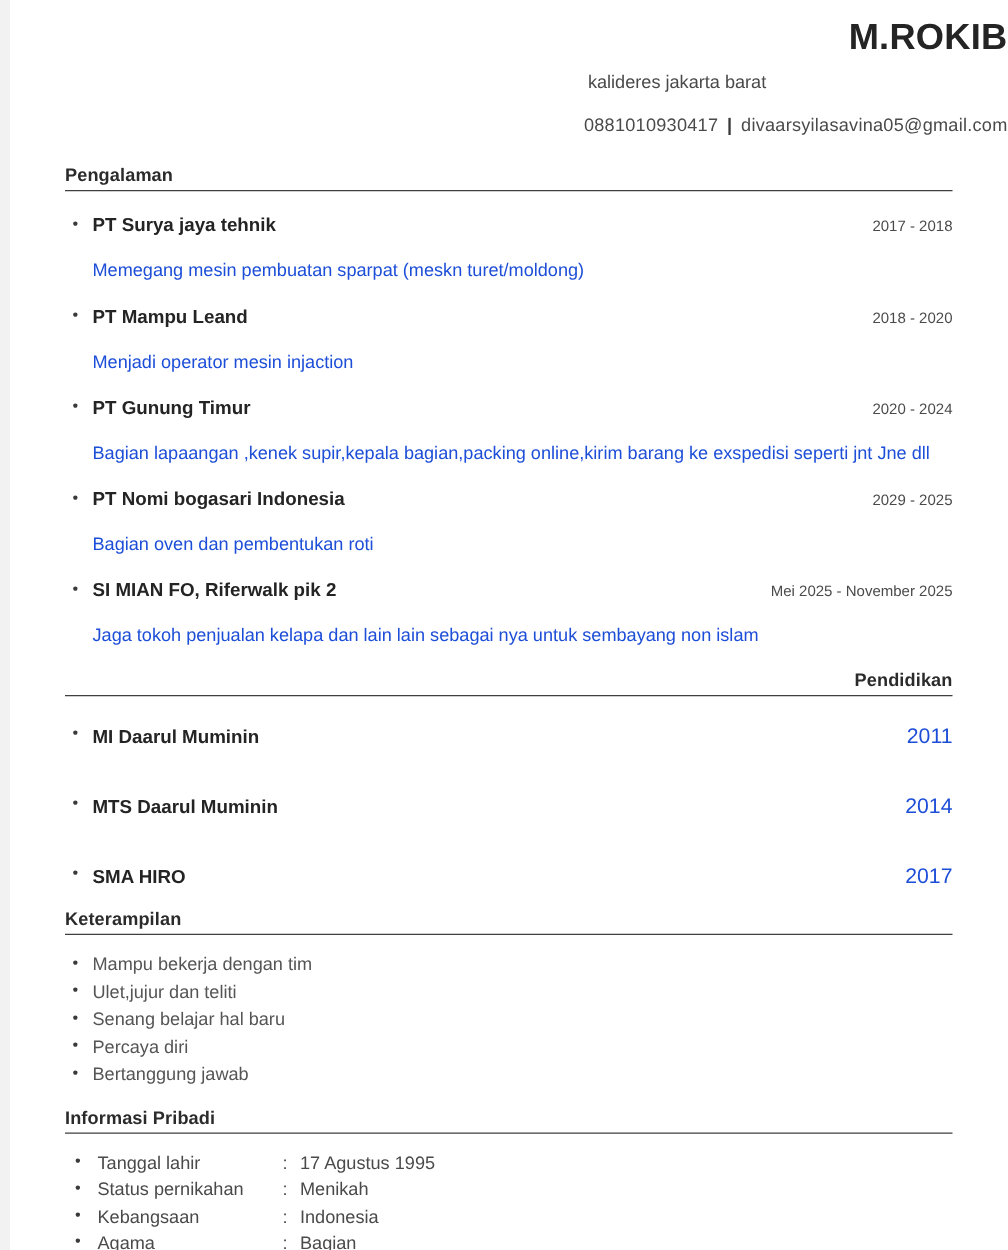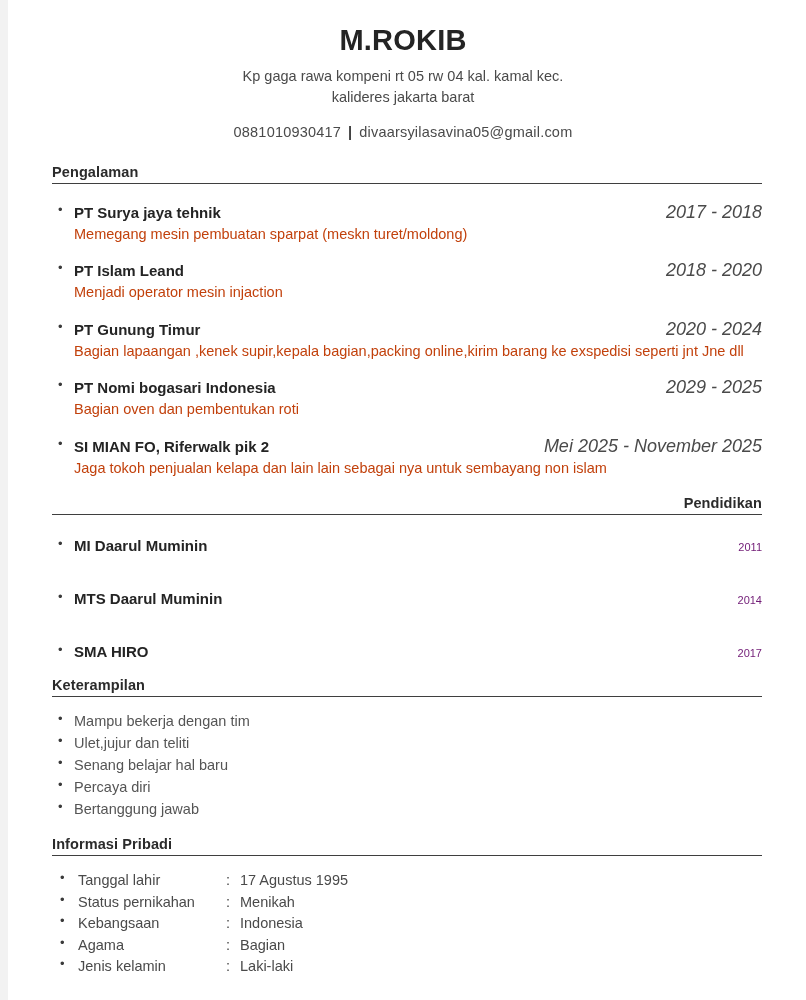--- a/index.html
+++ b/index.html
@@ -27,22 +27,22 @@
   .page {
     position: relative;
     width: 806px;
     height: 1000px;
     box-sizing: border-box;
     padding: 0;
   }
 
   
   .header {
-    text-align: center;
-    padding-top: 25px;
+    text-align: right;
+    padding-top: 15px;
   }
   .name {
     font-size: 29px;
     font-weight: bold;
     letter-spacing: 0.2px;
     color: #242424;
     line-height: 1.1;
     margin: 0;
   }
   .address {
@@ -113,32 +113,31 @@
     justify-content: space-between;
     gap: 23px;
   }
   .entry-title {
     font-size: 15px;
     font-weight: bold;
     color: #242424;
     line-height: 1.3;
   }
   .entry-date {
-    font-size: 18px;
+    font-size: 12px;
     color: #4a4a4a;
     white-space: nowrap;
     flex: 0 0 auto;
     text-align: right;
-    font-style: italic;
   }
   .entry-desc {
     font-size: 14.5px;
-    color: #c2410c;
+    color: #1d4ed8;
     line-height: 1.34;
-    margin-top: 2px;
+    margin-top: 18px;
     max-width: 710px;
   }
 
   
   ul.edu {
     list-style: none;
     margin: 0;
     padding: 0;
   }
   li.edu-item {
@@ -157,22 +156,22 @@
     top: -1px;
     font-size: 13px;
     color: #3a3a3a;
   }
   .edu-name {
     font-size: 15px;
     font-weight: bold;
     color: #242424;
   }
   .edu-year {
-    font-size: 11px;
-    color: #701a75;
+    font-size: 17px;
+    color: #1d4ed8;
     white-space: nowrap;
   }
 
   
   ul.skills {
     list-style: none;
     margin: 0;
     padding: 0;
   }
   li.skill {
@@ -230,42 +229,41 @@
 </head>
 <body>
 
 <div class="page-edge-left"></div>
 
 <div class="page">
 
   <div class="header">
     <h1 class="name">M.ROKIB</h1>
     <div class="address">
-      <div>Kp gaga rawa kompeni rt 05 rw 04 kal. kamal kec.</div>
       <div>kalideres jakarta barat</div>
     </div>
     <div class="contact">
       <span>0881010930417</span><span class="sep">|</span><span>divaarsyilasavina05@gmail.com</span>
     </div>
   </div>
 
   <div class="section sec-experience">
     <div class="section-title">Pengalaman</div>
     <div class="rule"></div>
     <ul class="entries">
       <li class="entry">
         <div class="entry-head">
           <span class="entry-title">PT Surya jaya tehnik</span>
           <span class="entry-date">2017 - 2018</span>
         </div>
         <div class="entry-desc">Memegang mesin pembuatan sparpat (meskn turet/moldong)</div>
       </li>
       <li class="entry">
         <div class="entry-head">
-          <span class="entry-title">PT Islam Leand</span>
+          <span class="entry-title">PT Mampu Leand</span>
           <span class="entry-date">2018 - 2020</span>
         </div>
         <div class="entry-desc">Menjadi operator mesin injaction</div>
       </li>
       <li class="entry">
         <div class="entry-head">
           <span class="entry-title">PT Gunung Timur</span>
           <span class="entry-date">2020 - 2024</span>
         </div>
         <div class="entry-desc">Bagian lapaangan ,kenek supir,kepala bagian,packing online,kirim barang ke exspedisi seperti jnt Jne dll</div>

